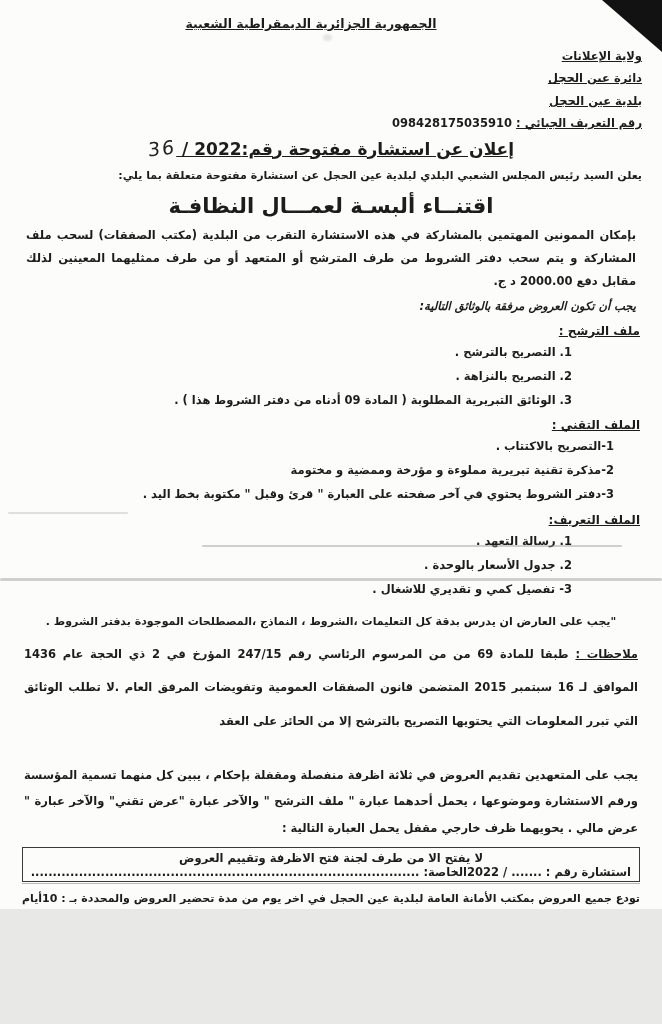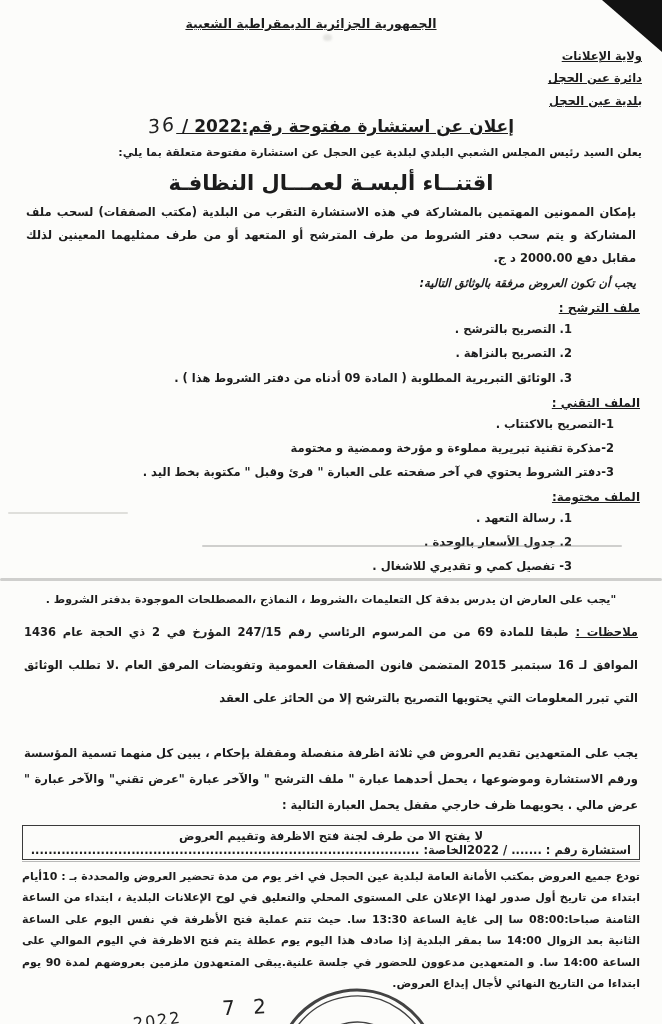--- a/index.html
+++ b/index.html
@@ -1,18 +1,18 @@
 <!DOCTYPE html>
 <html lang="ar" dir="rtl"><head>
 <meta charset="utf-8">
 <style>
   html,body{margin:0;padding:0;background:#e8e8e6;}
   .page{
     position:relative;
-    width:662px;height:1024px;
+    width:662px;height:909px;
     margin:0 auto;
     background:#fcfcfa;
     box-sizing:border-box;
     padding:10px 20px 0 20px;
     direction:rtl;
     font-family:"DejaVu Sans","Liberation Sans",sans-serif;
     color:#1c1c1c;
     overflow:hidden;
   }
   
@@ -82,20 +82,24 @@
 
   <div class="corner-fold"></div>
 
   <div class="republic">الجمهورية الجزائرية الديمقراطية الشعبية</div>
   <div class="smudge" style="top:34px;right:330px;width:9px;height:7px;"></div>
 
   <div class="agency">
     <div><span class="line">ولاية الإعلانات</span></div>
     <div><span class="line">دائرة عين الحجل</span></div>
     <div><span class="line">بلدية عين الحجل</span></div>
+    <div class="taxid">
+      <span class="lbl">رقم التعريف الجبائي :</span>
+      <span class="num">098428175035910</span>
+    </div>
   </div>
 
   <div class="announce">
     <span>إعلان عن استشارة مفتوحة رقم:</span><bdi dir="ltr"><span class="hw">36</span><span> / 2022</span></bdi>
   </div>
 
   <div class="intro">يعلن السيد  رئيس المجلس الشعبي البلدي لبلدية عين الحجل عن استشارة مفتوحة متعلقة بما يلي:</div>
 
   <div class="subject">اقتنــاء ألبسـة لعمـــال النظافـة</div>
 
@@ -109,21 +113,21 @@
     <li>3.   الوثائق التبريرية المطلوبة ( المادة 09 أدناه  من دفتر الشروط هذا ) .</li>
   </ol>
 
   <div class="sec-head">الملف التقني :</div>
   <ol class="filelist flush">
     <li>1-التصريح بالاكتتاب .</li>
     <li>2-مذكرة تقنية تبريرية مملوءة و مؤرخة وممضية و مختومة</li>
     <li>3-دفتر الشروط يحتوي في آخر  صفحته  على العبارة " قرئ وقبل " مكتوبة بخط اليد .</li>
   </ol>
 
-  <div class="sec-head">الملف مختومة:</div>
+  <div class="sec-head">الملف التعريف:</div>
   <ol class="filelist">
     <li>1.   رسالة التعهد .</li>
     <li>2.   جدول الأسعار بالوحدة .</li>
     <li>3-   تفصيل كمي و تقديري للاشغال .</li>
   </ol>
 
   <div class="streak" style="top:545px;right:40px;width:420px;height:2px;"></div>
   <div class="advice">"يجب على العارض ان  يدرس بدقة كل التعليمات ،الشروط ، النماذج ،المصطلحات الموجودة بدفتر الشروط .</div>
   <div class="streak" style="top:578px;right:0px;width:662px;height:3px;"></div>
   <div class="streak" style="top:512px;left:8px;width:120px;height:2px;opacity:.3;"></div>

